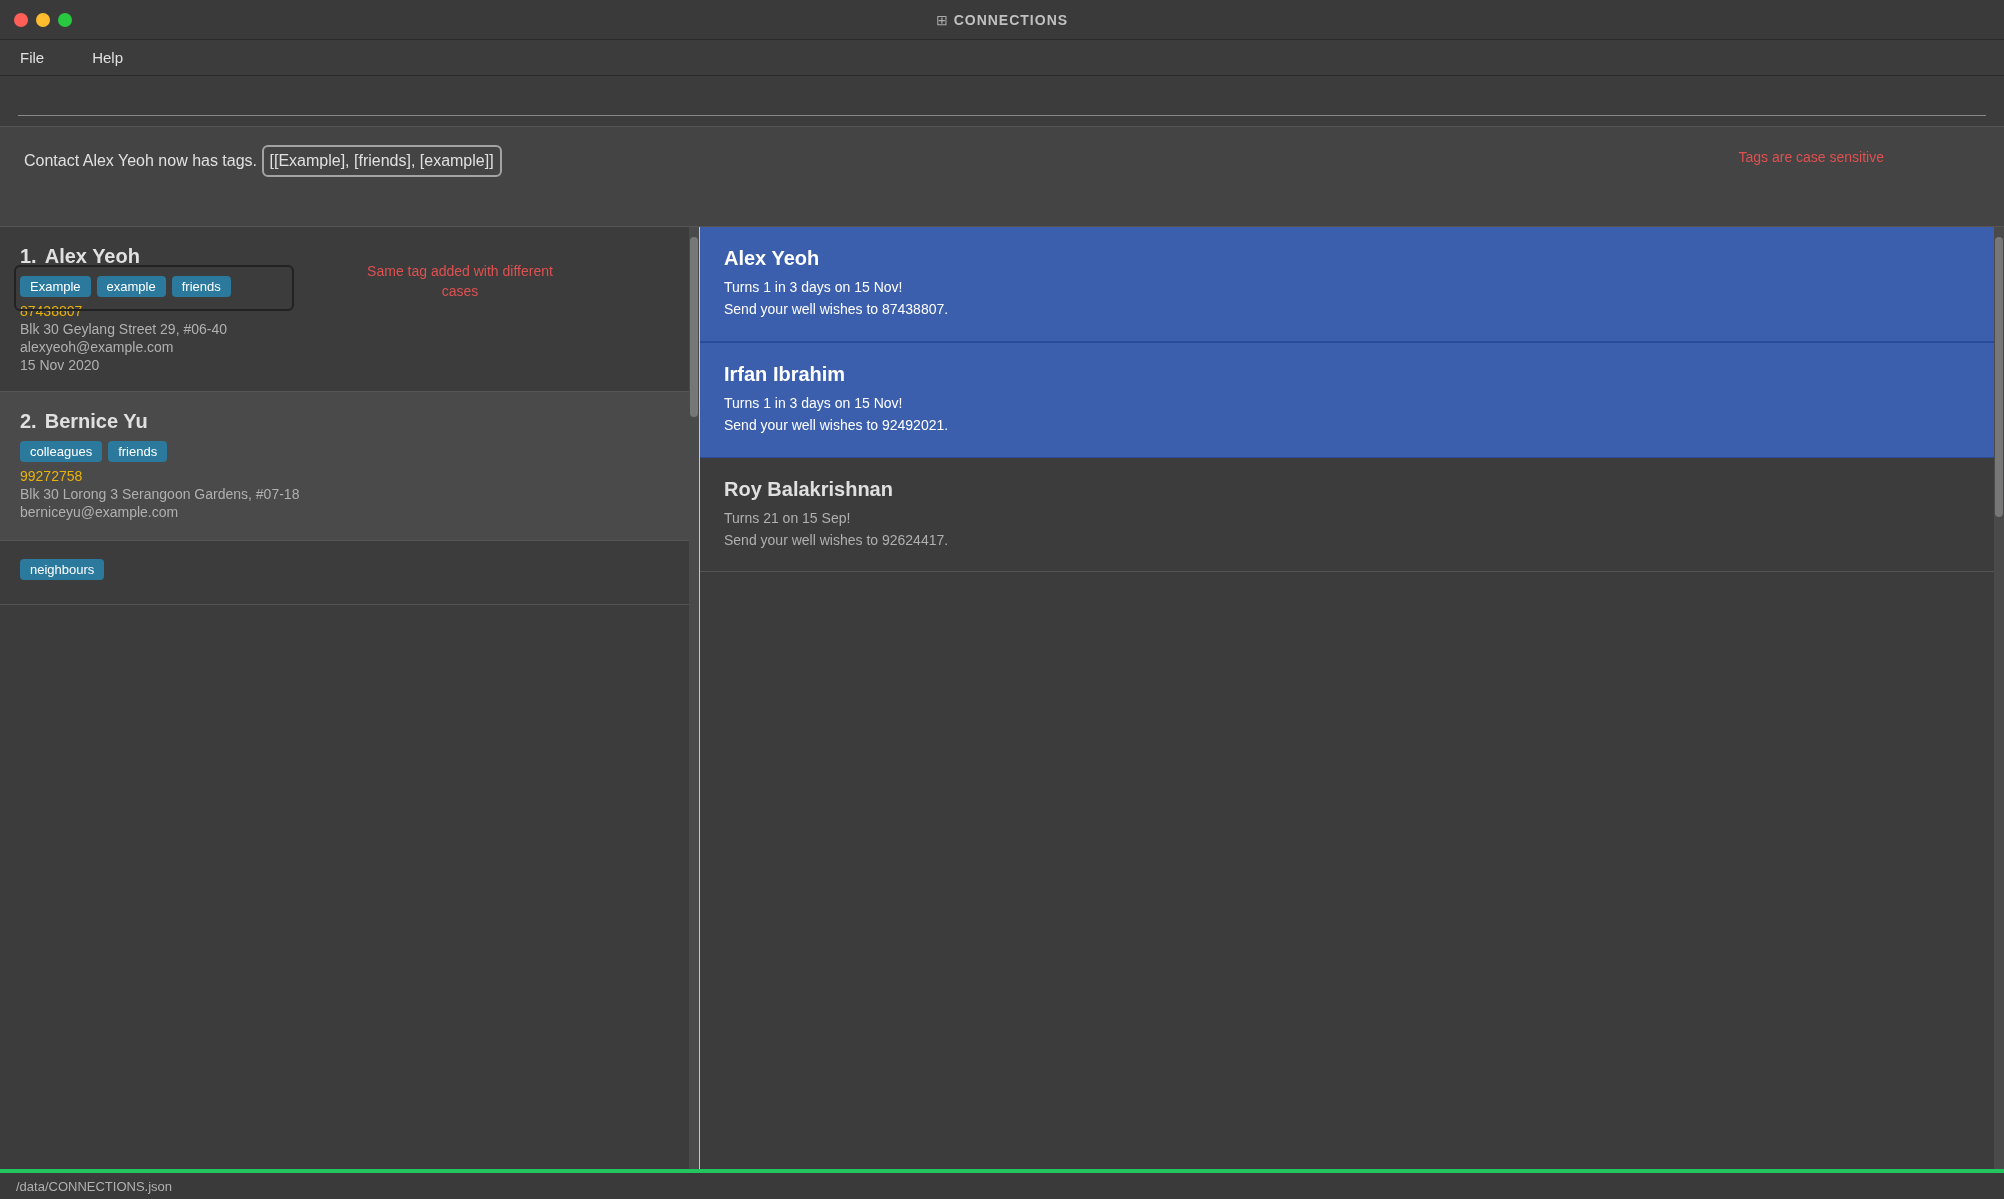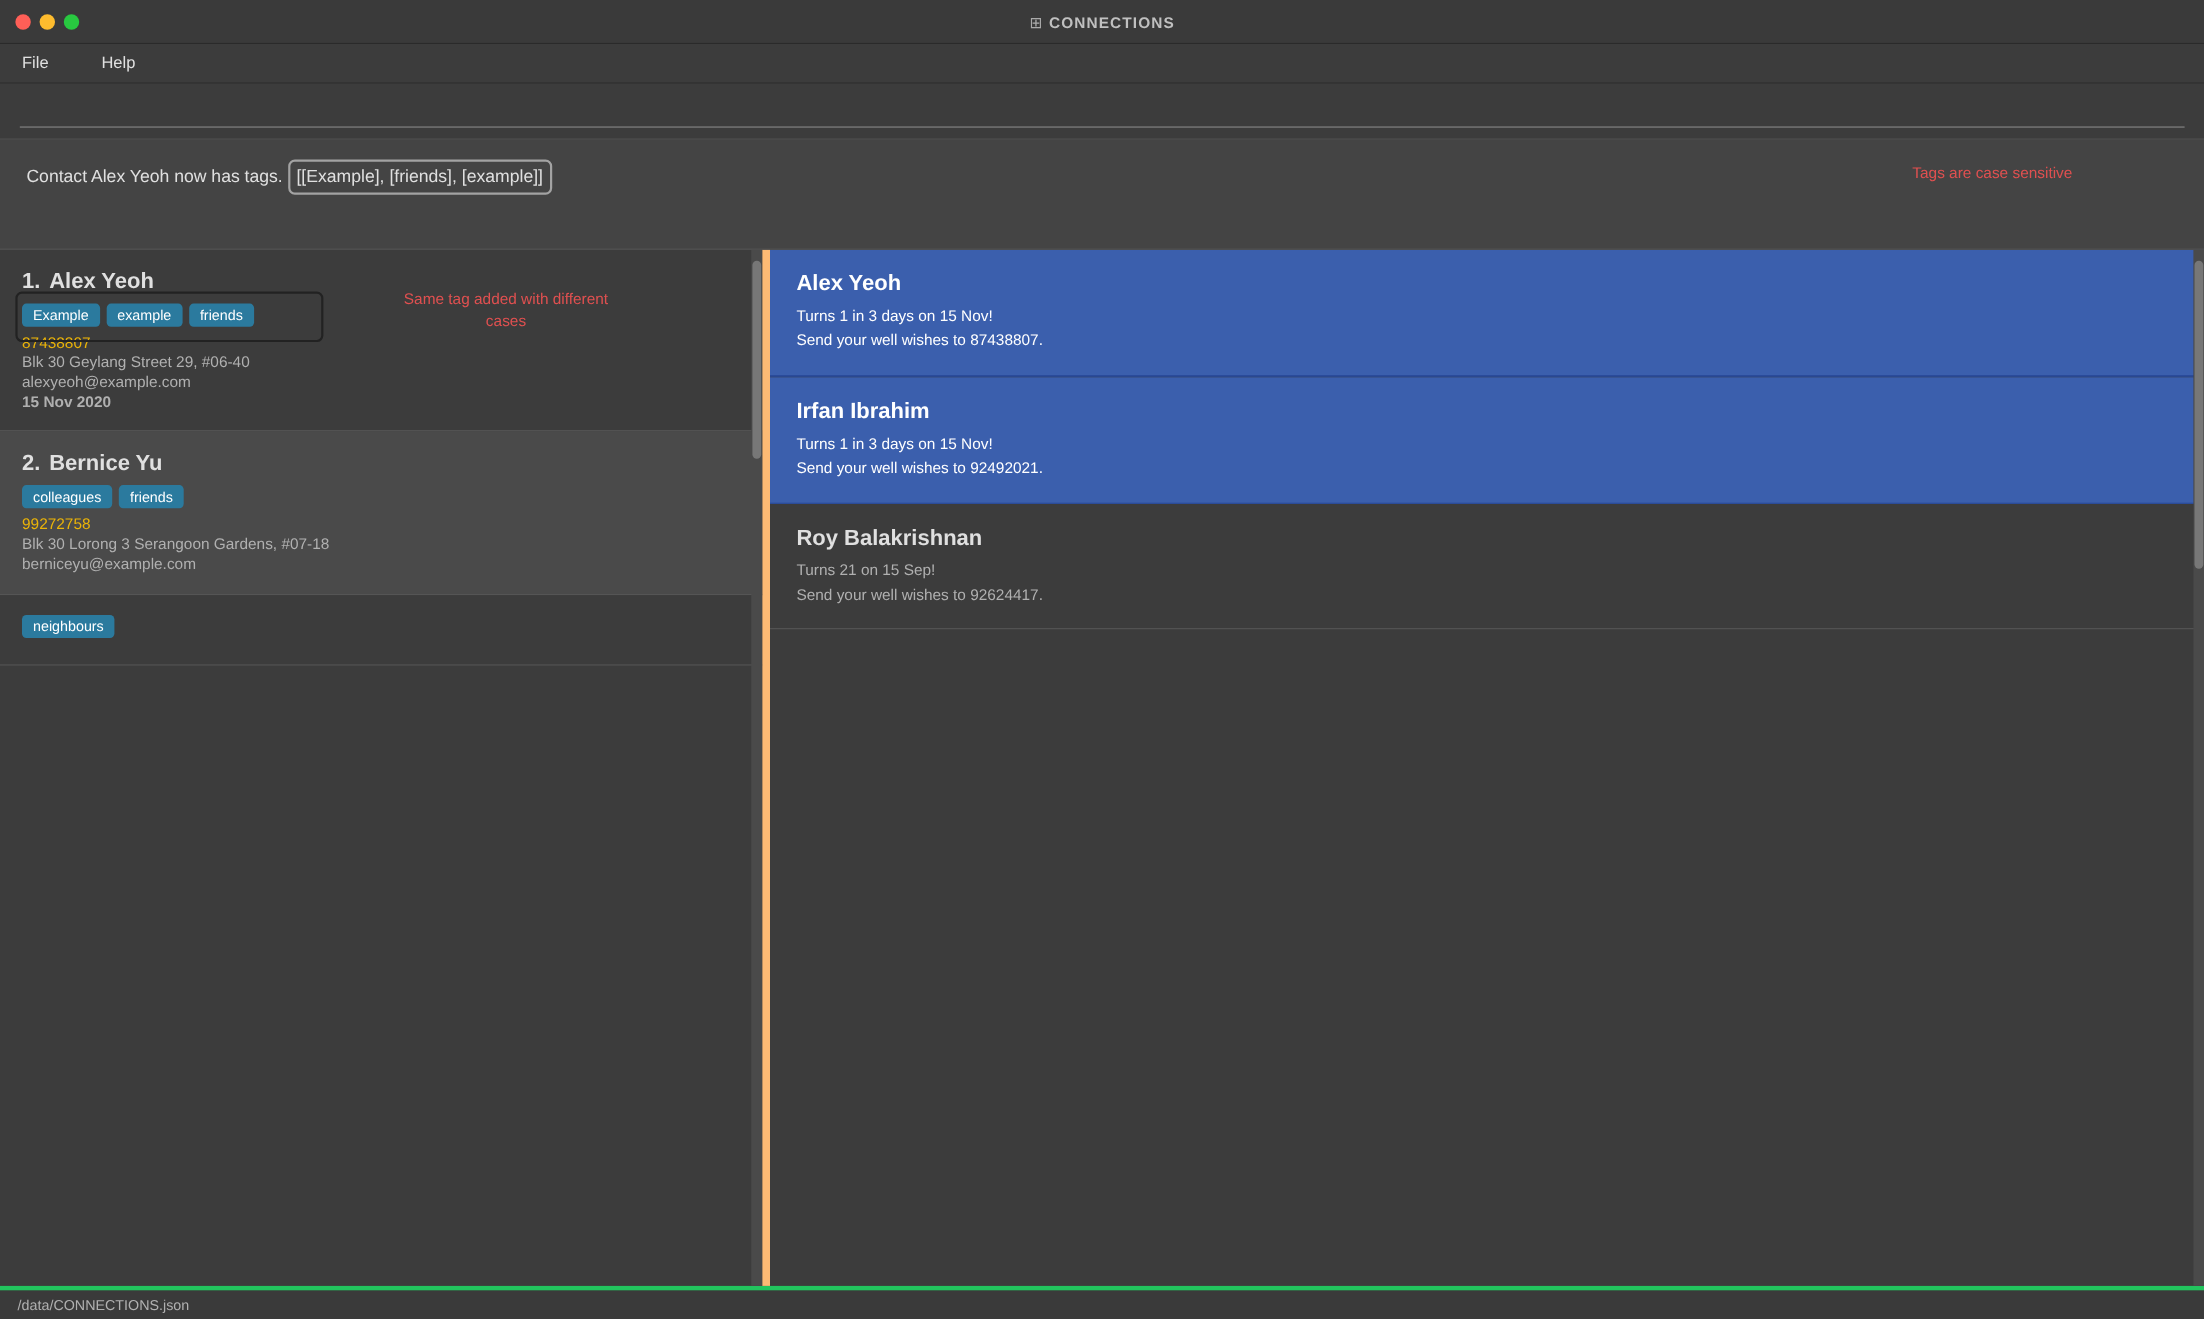--- a/index.html
+++ b/index.html
@@ -123,21 +123,21 @@
       flex: 1;
       display: flex;
       overflow: hidden;
     }
 
     
     .left-panel {
       width: 700px;
       display: flex;
       flex-direction: column;
-      border-right: 7px solid #fdba74;
+      border-right: 1px solid #fdba74;
       overflow-y: auto;
       position: relative;
     }
 
     
     .contact-card {
       padding: 18px 20px;
       border-bottom: 1px solid #555;
     }
     .contact-card.selected {
@@ -160,21 +160,20 @@
       margin-bottom: 2px;
     }
     .contact-email {
       font-size: 14px;
       color: #b0b0b0;
       margin-bottom: 2px;
     }
     .contact-date {
       font-size: 14px;
       color: #b0b0b0;
-      font-weight: bold;
     }
     .tags-row {
       display: flex;
       flex-wrap: wrap;
       gap: 6px;
       margin-bottom: 6px;
     }
     .tag {
       background: #2b7a9e;
       color: #fff;

